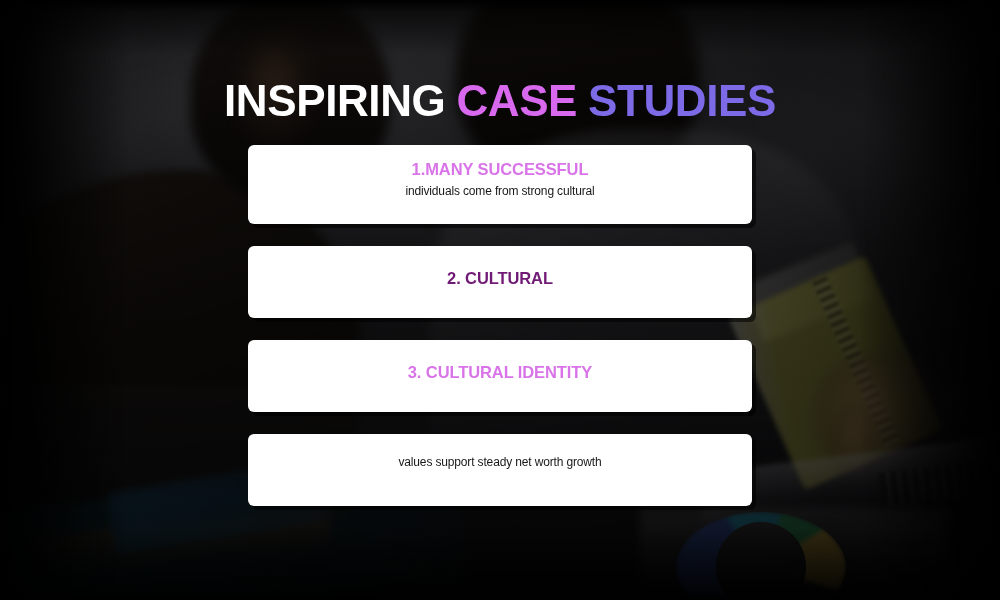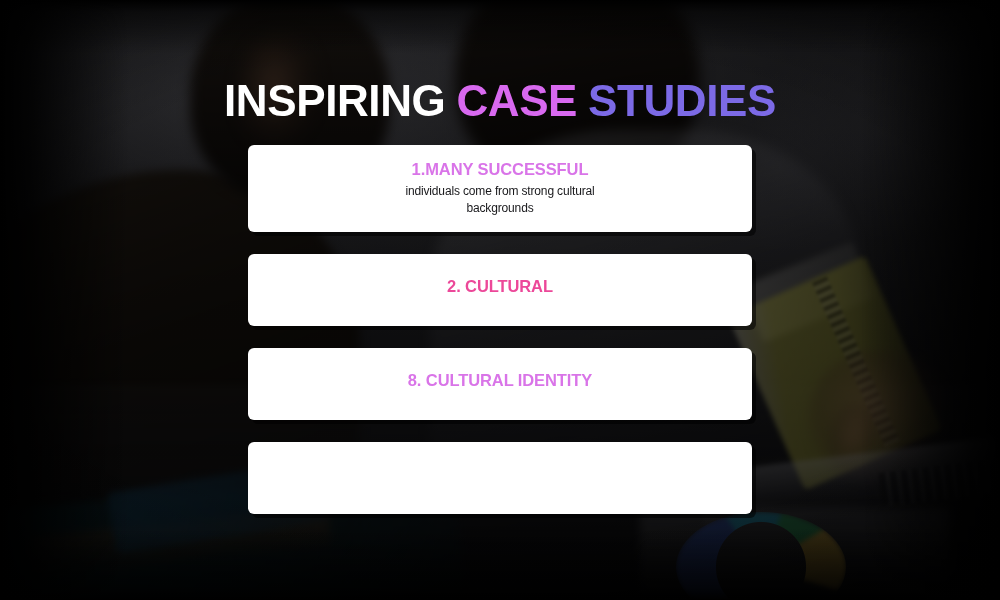--- a/index.html
+++ b/index.html
@@ -306,30 +306,32 @@
     <h1 class="title">
       <span class="w" style="color: rgb(255, 255, 255);">INSPIRING</span><span class="sp"></span><span class="w" style="color: rgb(216, 105, 239);">CASE</span><span class="sp"></span><span class="w" style="color: rgb(124, 106, 230);">STUDIES</span>
     </h1>
 
     <div class="cards">
 
       <div class="card tall">
         <div class="card-heading" style="color: rgb(217, 116, 232);">1.MANY SUCCESSFUL</div>
         <div class="card-body">
           <span class="l">individuals come from strong cultural</span>
-          <span class="l">backgrounds</span>
         </div>
       </div>
 
       <div class="card short">
-        <div class="card-heading" style="color: #ec4899;">2. CULTURAL</div>
+        <div class="card-heading" style="color: #701a75;">2. CULTURAL</div>
       </div>
 
       <div class="card short">
-        <div class="card-heading" style="color: rgb(217, 116, 232);">8. CULTURAL IDENTITY</div>
+        <div class="card-heading" style="color: rgb(217, 116, 232);">3. CULTURAL IDENTITY</div>
       </div>
 
       <div class="card short">
+        <div class="card-body">
+          <span class="l">values support steady net worth growth</span>
+        </div>
       </div>
 
     </div>
   </div>
 </div>
 
 </body></html>

